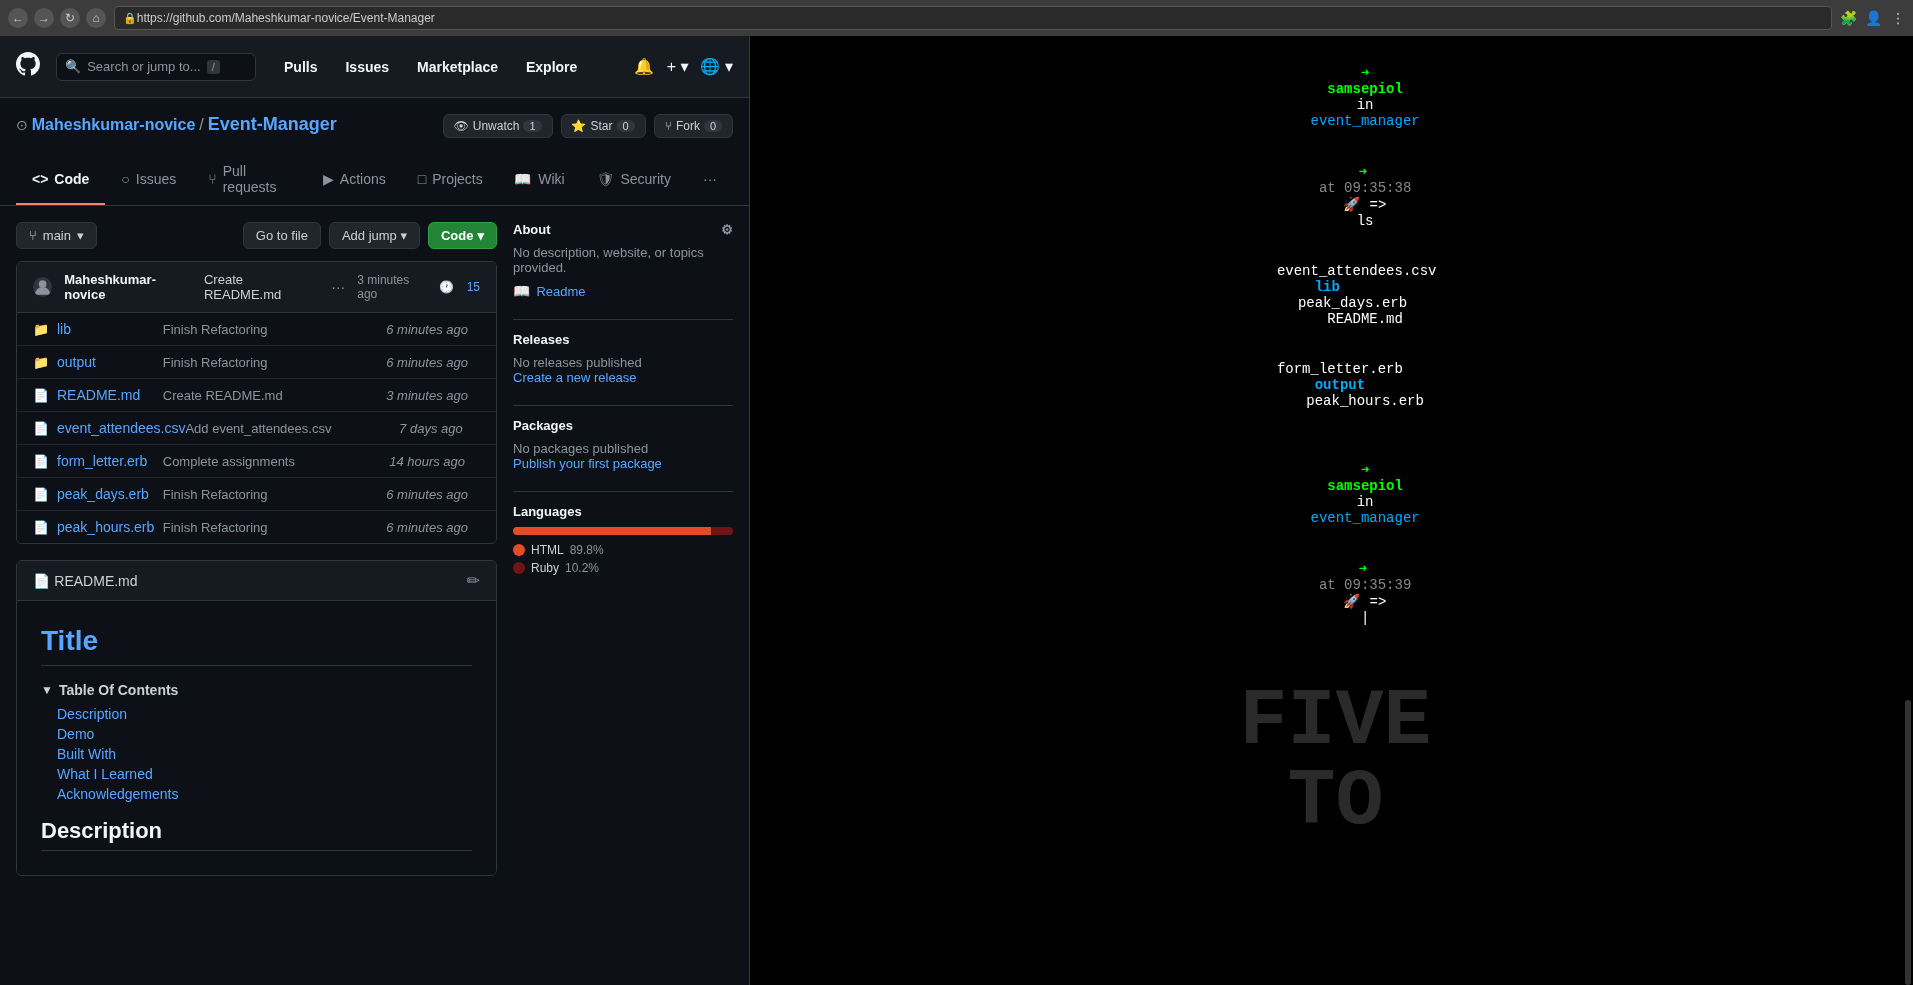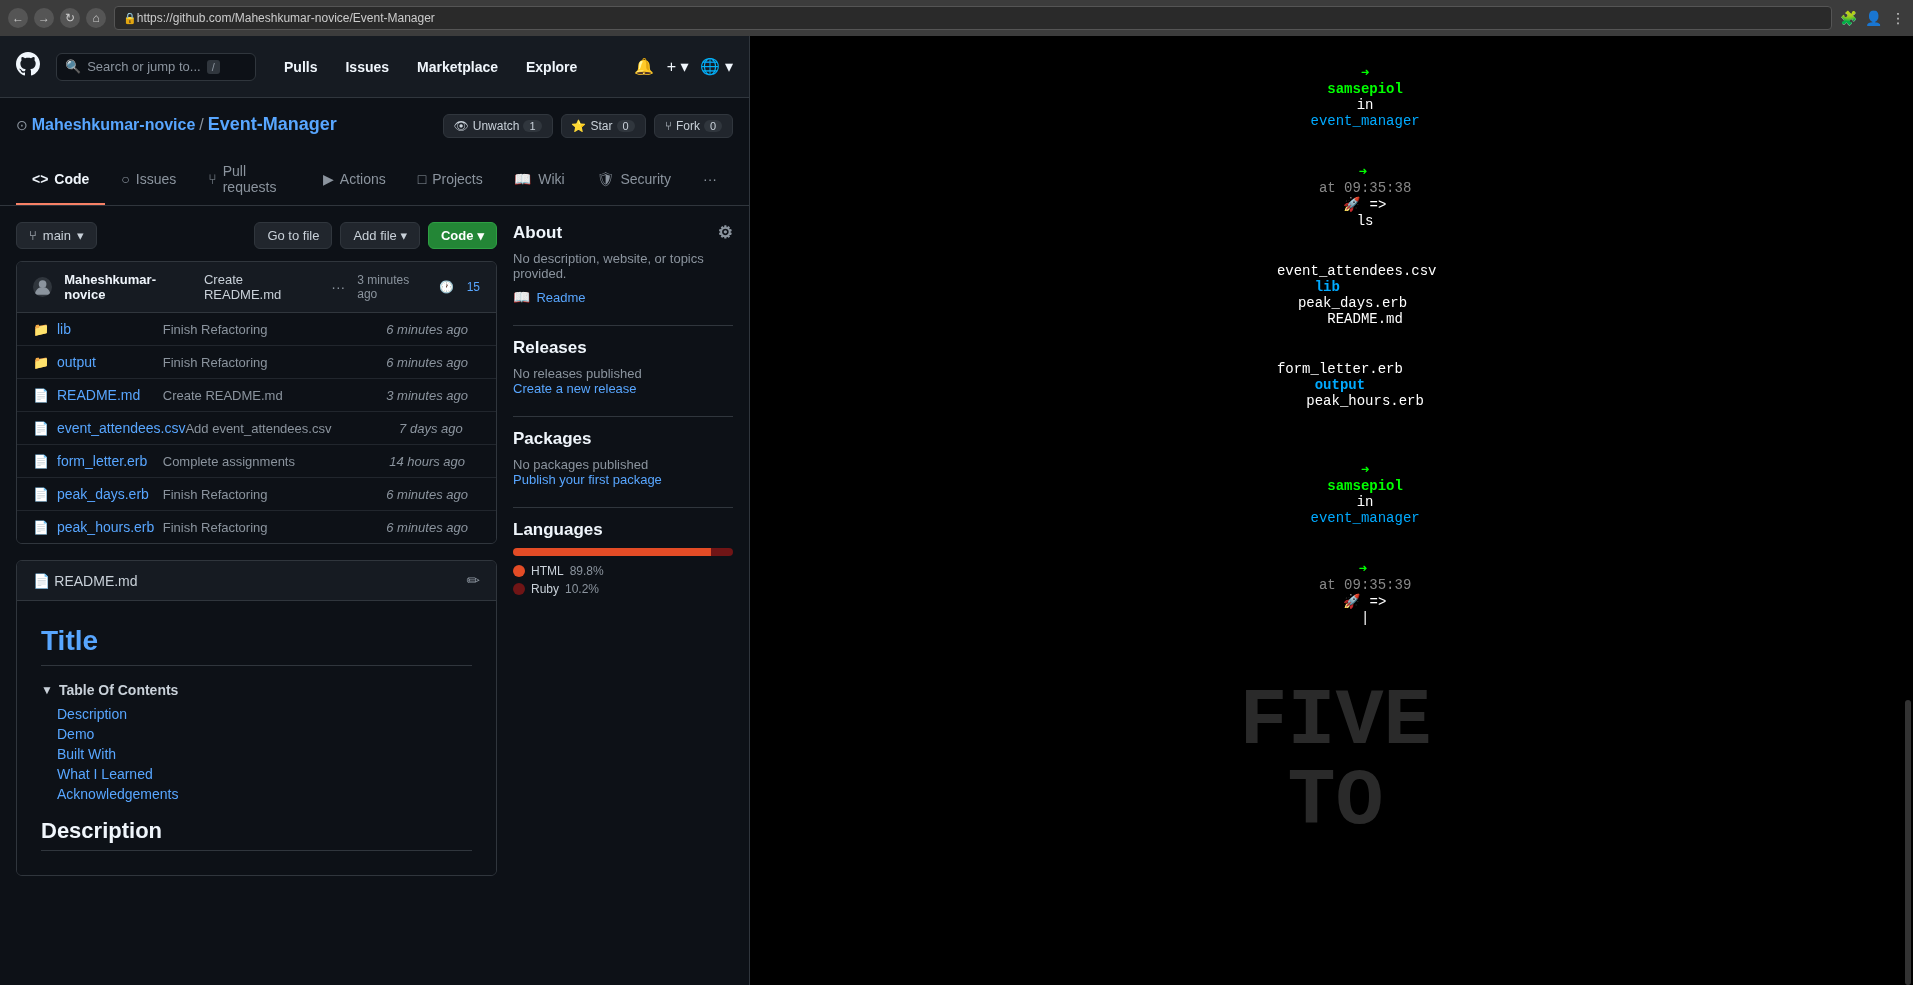--- a/index.html
+++ b/index.html
@@ -83,21 +83,21 @@
     .readme-h1 { font-size: 28px; font-weight: 700; color: #58a6ff; margin-bottom: 16px; border-bottom: 1px solid #30363d; padding-bottom: 8px; }
     .toc-toggle { display: flex; align-items: center; gap: 6px; color: #c9d1d9; font-weight: 600; cursor: pointer; margin-bottom: 8px; }
     .toc-arrow { font-size: 12px; }
     .toc-list { list-style: none; padding-left: 16px; margin-bottom: 16px; }
     .toc-list li { margin-bottom: 4px; font-size: 14px; color: #8b949e; }
     .toc-list li a { color: #58a6ff; text-decoration: none; }
     .readme-h2 { font-size: 22px; font-weight: 700; color: #f0f6fc; margin-top: 16px; border-bottom: 1px solid #30363d; padding-bottom: 6px; }
 
     
     .sidebar-section { margin-bottom: 20px; }
-    .sidebar-title { font-weight: 700; color: #f0f6fc; font-size: 17px; margin-bottom: 8px; display: flex; align-items: center; justify-content: space-between; }
+    .sidebar-title { font-weight: 700; color: #f0f6fc; font-size: 13px; margin-bottom: 8px; display: flex; align-items: center; justify-content: space-between; }
     .sidebar-gear { color: #8b949e; cursor: pointer; }
     .sidebar-text { color: #8b949e; font-size: 13px; }
     .sidebar-link { color: #58a6ff; font-size: 13px; text-decoration: none; display: block; }
     .sidebar-divider { border: none; border-top: 1px solid #30363d; margin: 12px 0; }
     .lang-bar { height: 8px; border-radius: 4px; overflow: hidden; display: flex; margin-bottom: 8px; }
     .lang-segment { height: 100%; }
     .lang-item { display: flex; align-items: center; gap: 6px; font-size: 12px; color: #c9d1d9; margin-bottom: 4px; }
     .lang-dot { width: 12px; height: 12px; border-radius: 50%; flex-shrink: 0; }
     .lang-pct { color: #8b949e; }
 
@@ -204,21 +204,21 @@
 
         <div class="branch-bar">
           <button class="branch-btn">
             <span>⑂</span>
             <span>main</span>
             <span>▾</span>
           </button>
           <div class="branch-bar-right">
             <button class="action-btn">Go to file</button>
             <button class="action-btn">
-              <span>Add file</span>
+              <span>Add jump</span>
               <span>▾</span>
             </button>
             <button class="code-btn">
               <span>Code</span>
               <span>▾</span>
             </button>
           </div>
         </div>
 
         <div class="file-table">

